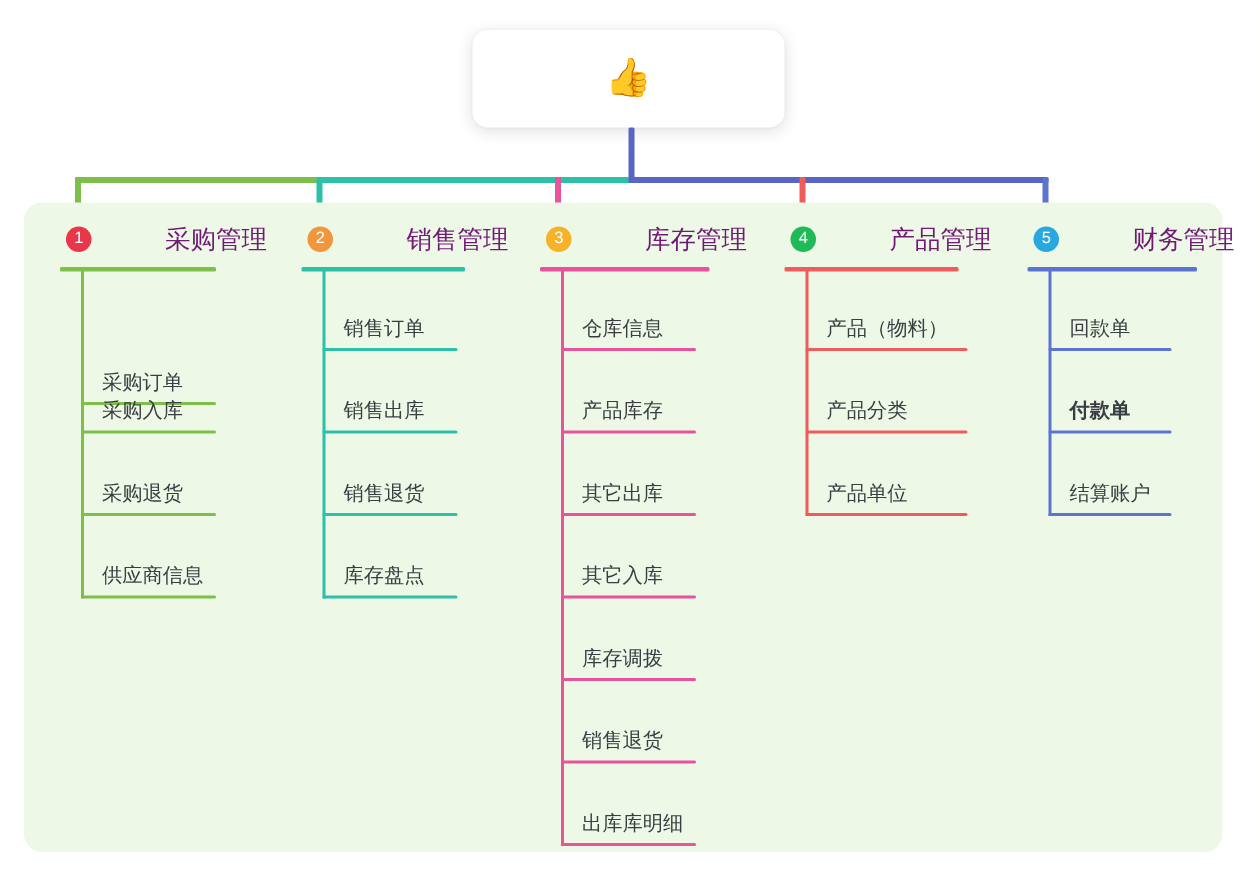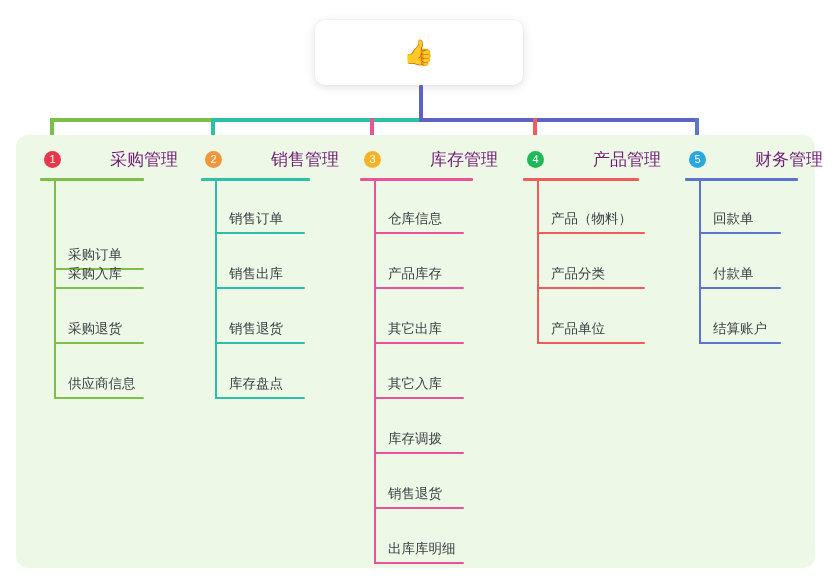--- a/index.html
+++ b/index.html
@@ -177,21 +177,21 @@
       <div class="col-head" style="left: 689px; top: 148px;">
         <span class="badge" style="background: rgb(41, 168, 223);">5</span>
         <span class="col-title">财务管理</span>
       </div>
       <div class="col-rule" style="left: 685px; top: 178px; width: 113px; background: rgb(91, 116, 207);"></div>
       <div class="trunk" style="left: 699px; top: 178px; height: 166px; background: rgb(91, 116, 207);"></div>
       <div class="leaf" style="left: 699px; top: 206px; width: 82px; height: 28px;">
         <span class="leaf-label">回款单</span>
         <div class="leaf-rule" style="width: 82px; background: rgb(91, 116, 207);"></div>
       </div>
-      <div class="leaf" style="left: 699px; top: 261px; width: 82px; height: 28px;">
+      <div class="leaf" style="left: 699px; top: 261px; width: 82px; height: 28px; font-weight: bold;">
         <span class="leaf-label">付款单</span>
         <div class="leaf-rule" style="width: 82px; background: rgb(91, 116, 207);"></div>
       </div>
       <div class="leaf" style="left: 699px; top: 316px; width: 82px; height: 28px;">
         <span class="leaf-label">结算账户</span>
         <div class="leaf-rule" style="width: 82px; background: rgb(91, 116, 207);"></div>
       </div>
     </div>
 
 </div>

